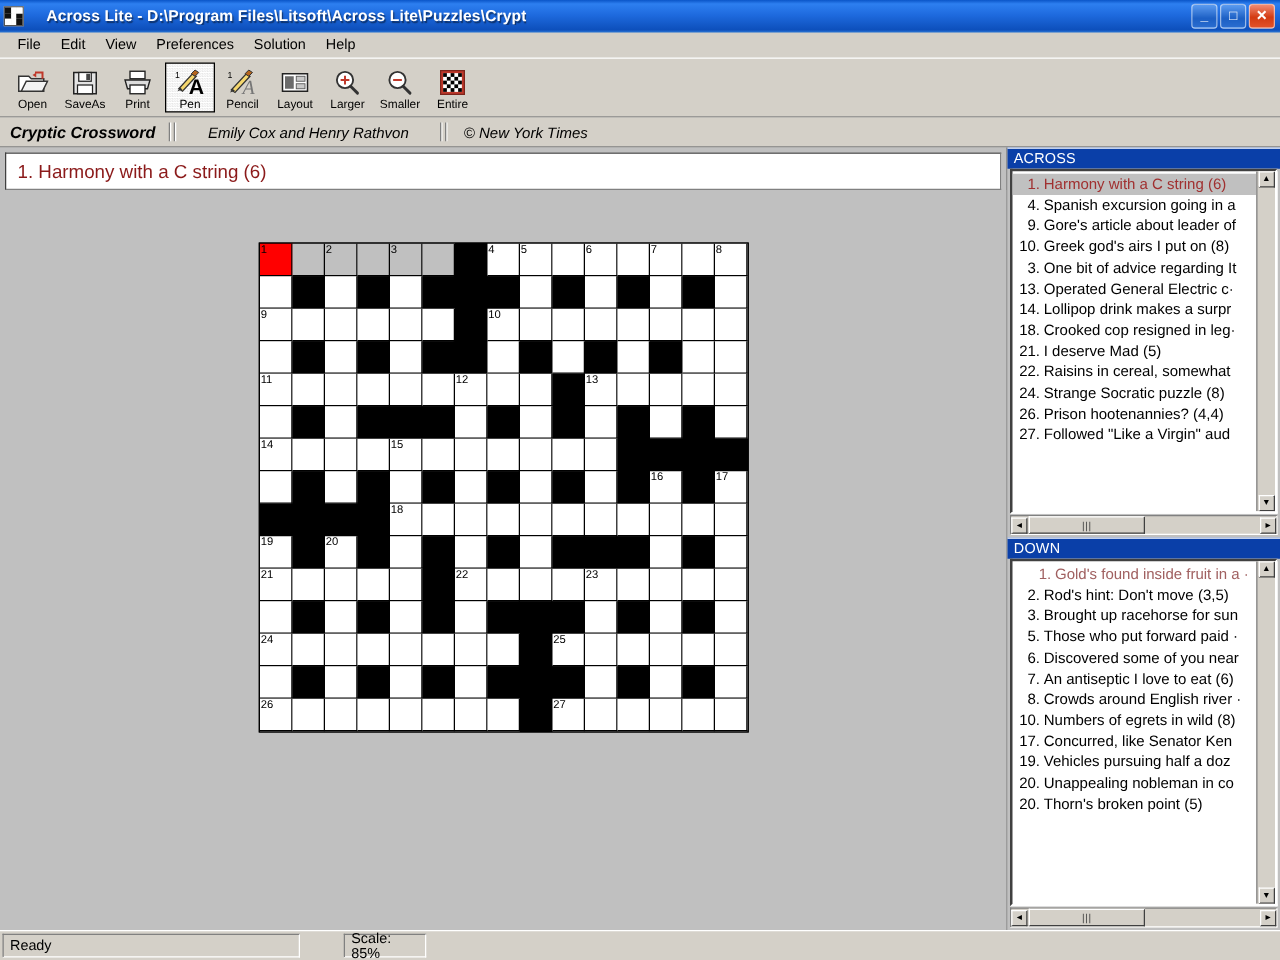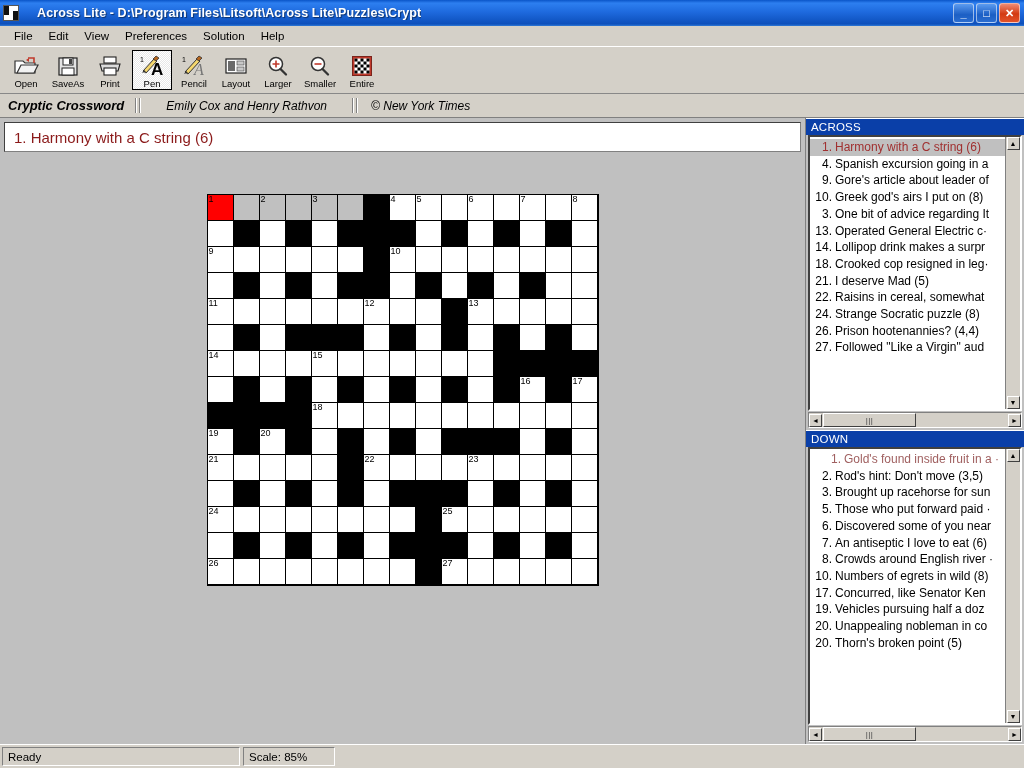--- a/index.html
+++ b/index.html
@@ -245,21 +245,21 @@
     gap: 3px;
   }
   .status-cell {
     height: 19px;
     border: 1px solid; border-color: #808080 #ffffff #ffffff #808080;
     display: flex; align-items: center;
     font-size: 11.5px; padding: 0 5px;
     background: #d4d0c8;
   }
   #status-ready { width: 238px; }
-  #status-scale { width: 92px; }
+  #status-scale { width: 66px; margin-left: 32px; }
   #status-rest { flex: 1; border: none; }
 </style>
 </head>
 <body>
 
 <div id="titlebar">
   <span class="app-icon">
     <i></i>
       <i></i>
       <i></i>

